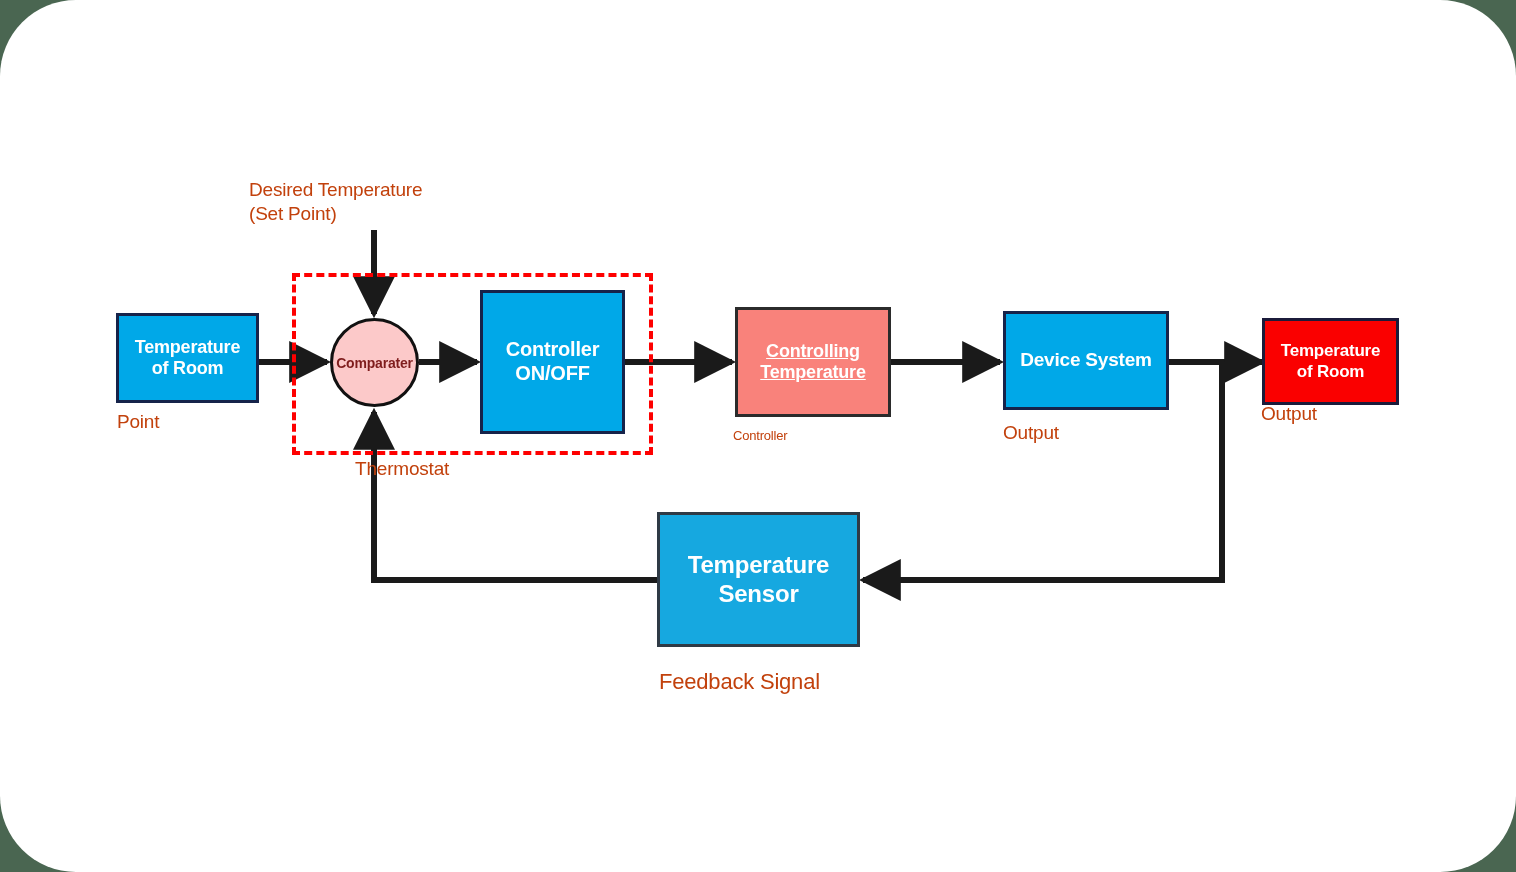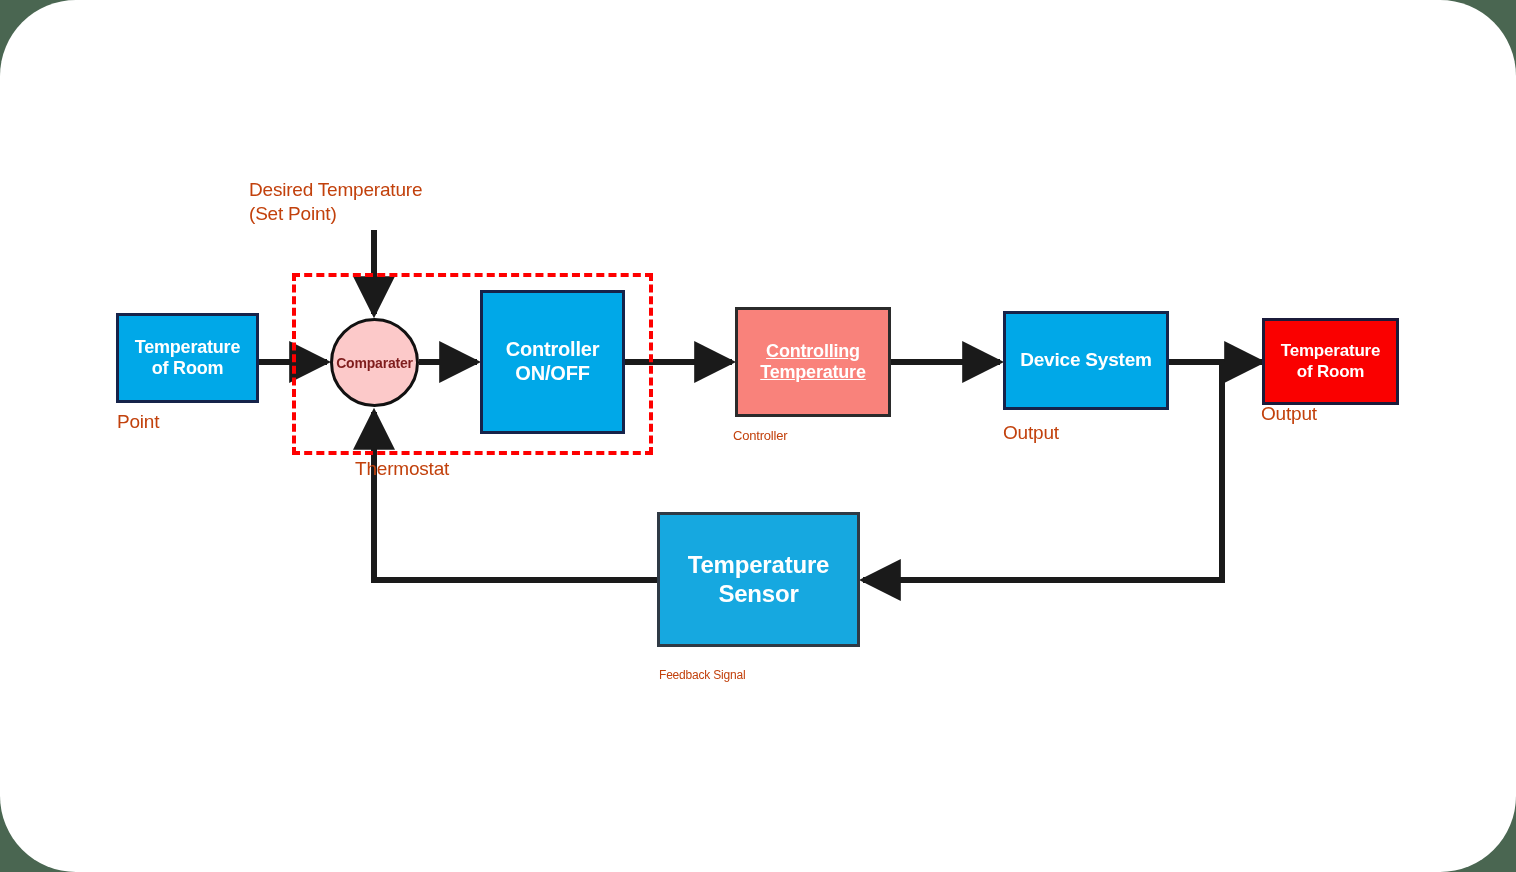--- a/index.html
+++ b/index.html
@@ -129,15 +129,15 @@
 
   <div class="node box box-blue" style="left:1003px; top:311px; width:166px; height:99px; font-size:19px;">Device System</div>
   <div class="caption" style="left:1003px; top:421px; width:166px; font-size:19px;">Output</div>
 
   <div class="node box box-red" style="left:1262px; top:318px; width:137px; height:87px; font-size:17px;">Temperature
 of Room</div>
   <div class="caption" style="left:1261px; top:402px; width:138px; font-size:19px;">Output</div>
 
   <div class="node box box-sensor" style="left:657px; top:512px; width:203px; height:135px; font-size:24px;">Temperature
 Sensor</div>
-  <div class="caption" style="left:659px; top:668px; width:200px; font-size:12px;">Feedback Signal</div>
+  <div class="caption" style="left:659px; top:668px; width:200px; font-size:22px;">Feedback Signal</div>
 
 </div>
 
 </body></html>

